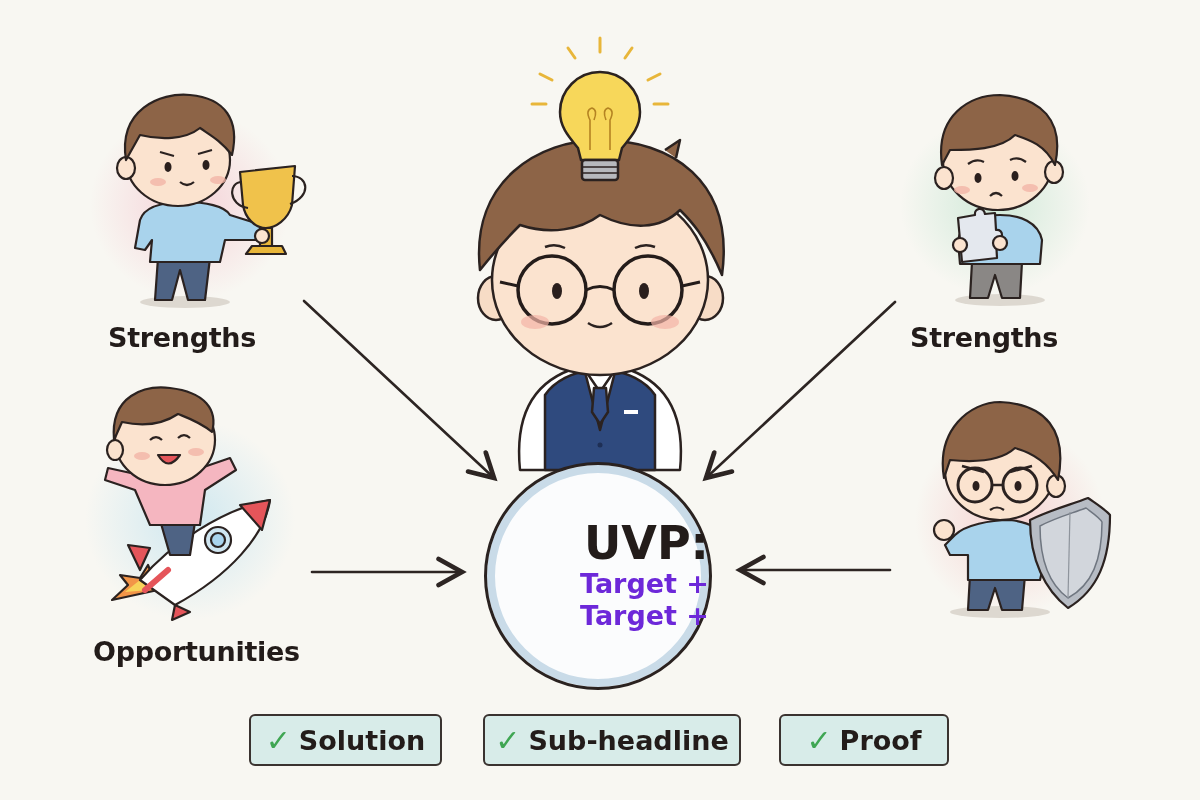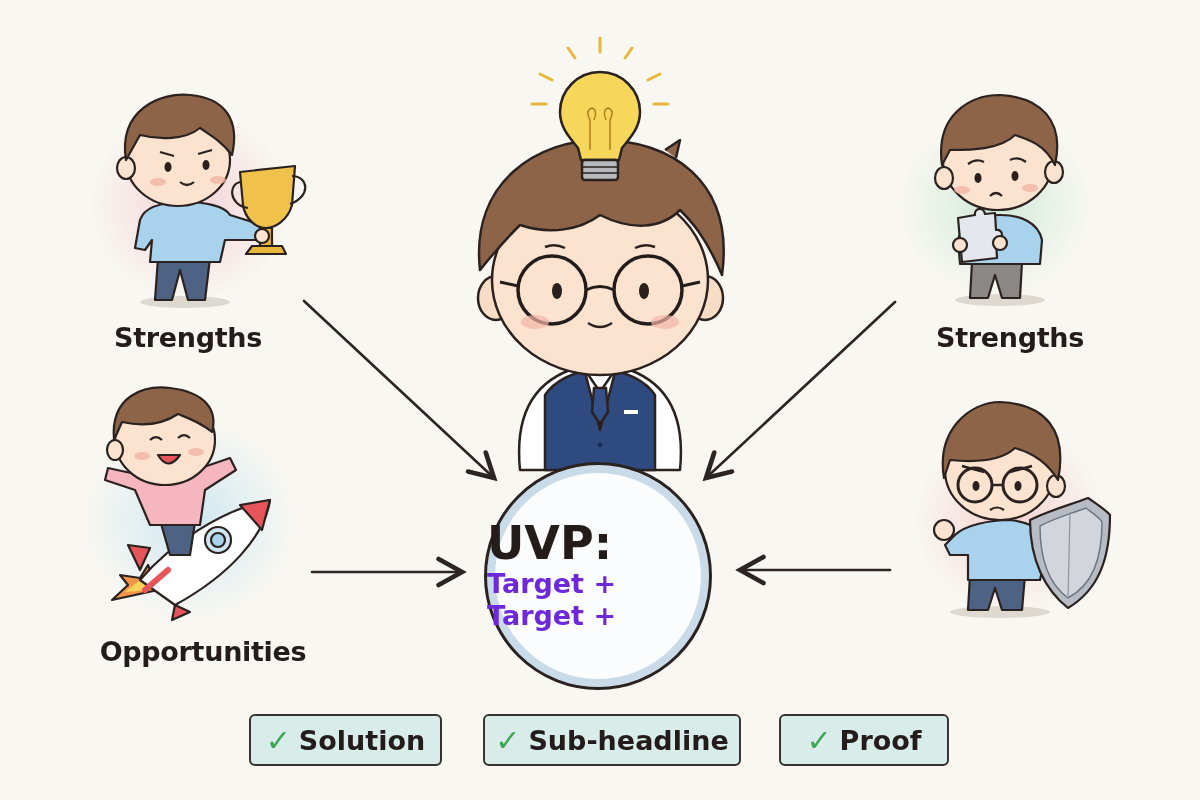--- a/index.html
+++ b/index.html
@@ -6,28 +6,28 @@
   body {
     width:1200px; height:800px; overflow:hidden;
     background:#f8f7f2;
     font-family:"DejaVu Sans", sans-serif;
     position:relative;
     color:#231c1a;
   }
   .stage { position:absolute; left:0; top:0; width:1200px; height:800px; }
   .label {
     position:absolute; font-weight:bold; font-size:27px; color:#231c1a;
-    text-align:center; white-space:nowrap; letter-spacing:-0.3px;
+    text-align:left; white-space:nowrap; letter-spacing:-0.3px;
   }
   .uvp-circle {
     position:absolute; left:484px; top:462px; width:228px; height:228px;
     border-radius:50%; border:3px solid #2a2220;
     background:#fbfcfd;
     box-shadow: inset 0 0 0 8px #c9dbe8;
-    display:flex; flex-direction:column; align-items:flex-start; justify-content:center;
+    display:flex; flex-direction:column; align-items:flex-end; justify-content:center;
     text-align:center; box-sizing:border-box;
   }
   .uvp-title { font-size:46px; font-weight:bold; line-height:1.05; color:#231c1a; }
   .uvp-line { font-size:27px; font-weight:bold; line-height:1.2; color:#6d28d9; }
   .chip {
     position:absolute; top:714px; height:52px; box-sizing:border-box;
     border:2.5px solid #3a3330; border-radius:6px;
     background:#d8ece9;
     display:flex; align-items:center; justify-content:center; gap:8px;
     font-weight:bold; font-size:27px; color:#231c1a;

